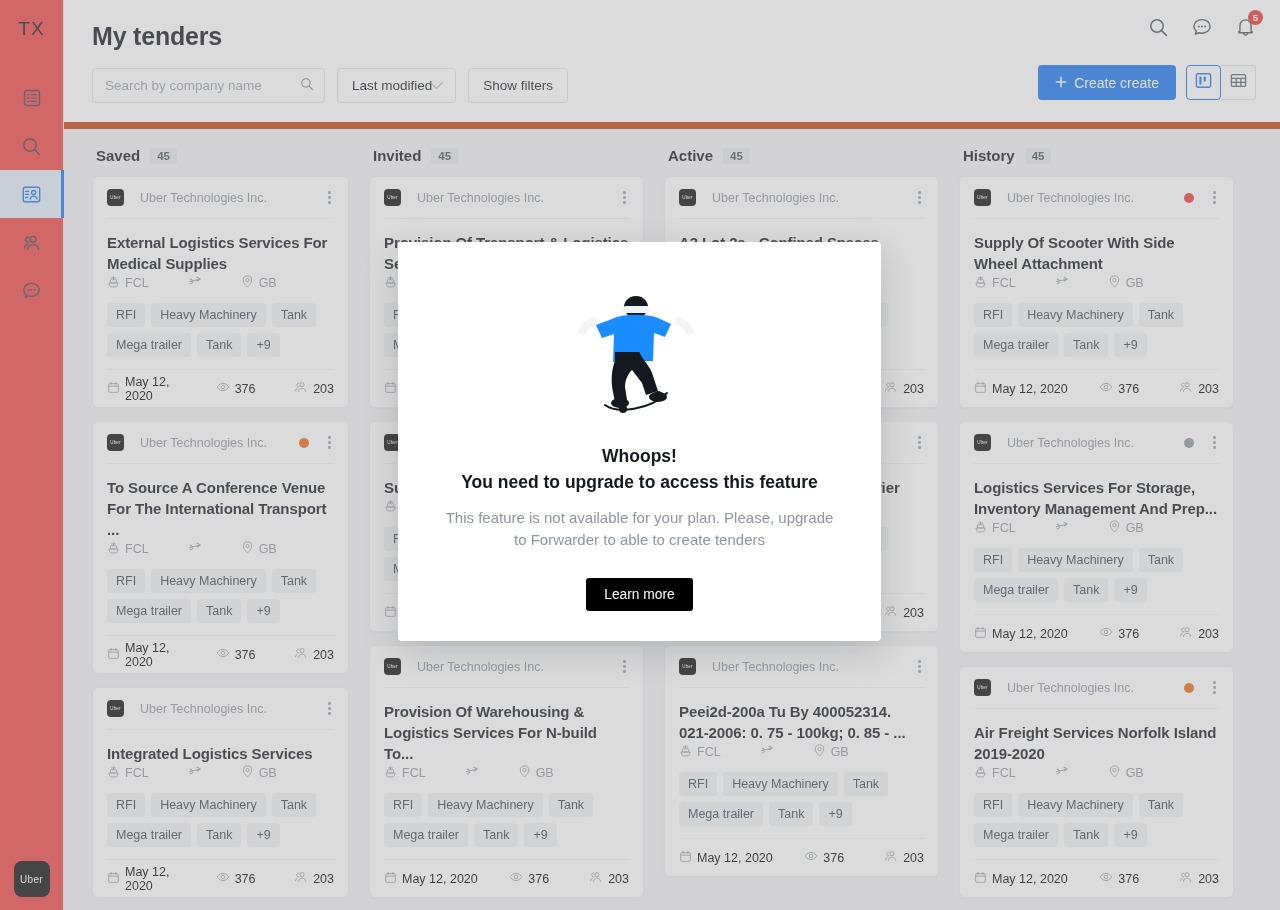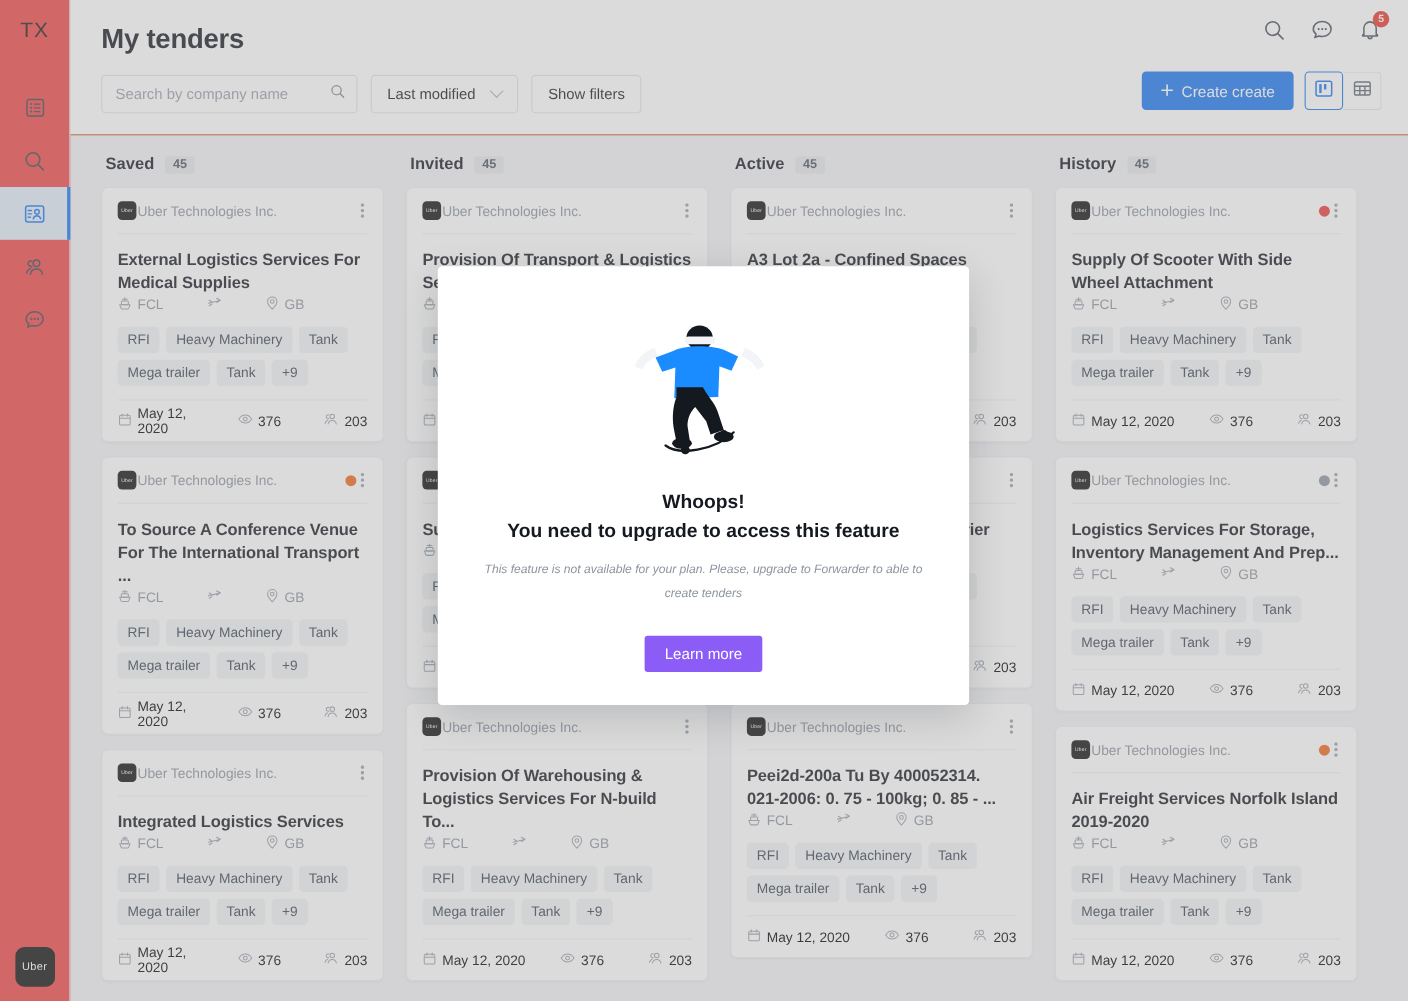--- a/index.html
+++ b/index.html
@@ -81,21 +81,21 @@
     background: #fff;
   }
   .search-box input {
     border: none; outline: none; flex: 1; font-size: 13.5px;
     color: #3c4452; font-family: "Liberation Sans", sans-serif;
     background: transparent;
   }
   .search-box input::placeholder { color: #9aa1ac; }
   .btn-outline {
     height: 35px; border: 1px solid #e1e3e6; border-radius: 4px;
-    background: #fff; display: flex; align-items: center; gap: 15px;
+    background: #fff; display: flex; align-items: center; gap: 0;
     padding: 0 14px; font-size: 13.5px; color: #14181f; cursor: pointer;
     font-family: "Liberation Sans", sans-serif; font-weight: 500;
     white-space: nowrap;
   }
   .chev { width: 9px; height: 9px; border-right: 1.4px solid #aab0b9; border-bottom: 1.4px solid #aab0b9;
           transform: rotate(45deg) translate(-2px,-2px); }
 
   .topbar-right {
     position: absolute; right: 24px; top: 16px;
     display: flex; align-items: center; gap: 22px;
@@ -123,21 +123,21 @@
     display: flex; align-items: center; justify-content: center; cursor: pointer;
   }
   .vt:first-child { border-radius: 4px 0 0 4px; }
   .vt:last-child { border-radius: 0 4px 4px 0; border-left: none; }
   .vt.active { border: 1.5px solid #1976f0; border-radius: 4px; z-index: 2; }
 
   
   .board {
     flex: 1; background: #f2f3f5; padding: 18px 0 0 0;
     display: flex; gap: 0; overflow: hidden;
-    border-top: 1px solid #c2410c;
+    border-top: 7px solid #c2410c;
   }
   .column {
     width: 295px; flex: none; padding: 0 10px;
     display: flex; flex-direction: column; min-width: 0;
   }
   .column:first-child { padding-left: 28px; }
   .col-head {
     display: flex; align-items: center; gap: 10px;
     padding: 0 4px 12px 4px;
   }
@@ -147,21 +147,21 @@
     border-radius: 3px; padding: 2px 7px;
   }
   .col-cards { display: flex; flex-direction: column; gap: 13px; }
 
   .card {
     background: #fff; border-radius: 6px; border: 1px solid #eceef0;
     padding: 0 14px 0 14px;
     box-shadow: 0 1px 2px rgba(16,24,40,0.04);
   }
   .card-head {
-    display: flex; align-items: center; gap: 1px;
+    display: flex; align-items: center; gap: 16px;
     height: 42px; border-bottom: 1px solid #f0f1f3;
   }
   .co-logo {
     width: 17px; height: 17px; border-radius: 4px; background: #0d0d0d;
     color: #fff; font-size: 4.5px; display: flex; align-items: center;
     justify-content: center; flex: none; letter-spacing: .2px;
   }
   .co-name {
     font-size: 12.5px; color: #8d949f; flex: 1; overflow: hidden;
     text-overflow: ellipsis; white-space: nowrap;
@@ -204,25 +204,25 @@
     padding-top: 47px;
   }
   .modal-illus { width: 150px; height: 125px; }
   .modal-h1 {
     font-size: 17.5px; font-weight: 700; color: #14181f; margin-top: 32px;
   }
   .modal-h2 {
     font-size: 17.5px; font-weight: 700; color: #14181f; margin-top: 5px;
   }
   .modal-p {
-    font-size: 11px; color: #8d949f; line-height: 22px; text-align: center;
-    margin-top: 14px; width: 400px; font-style: italic;
+    font-size: 15px; color: #8d949f; line-height: 22px; text-align: center;
+    margin-top: 14px; width: 400px;
   }
   .modal-btn {
-    margin-top: 27px; background: #8b5cf6; color: #fff; border: none;
+    margin-top: 27px; background: #000000; color: #fff; border: none;
     border-radius: 3px; font-size: 13.8px; padding: 9px 18px; cursor: pointer;
     font-family: "Liberation Sans", sans-serif;
   }
 </style>
 </head>
 <body>
 
 <div id="root">
   <div class="app">
 

